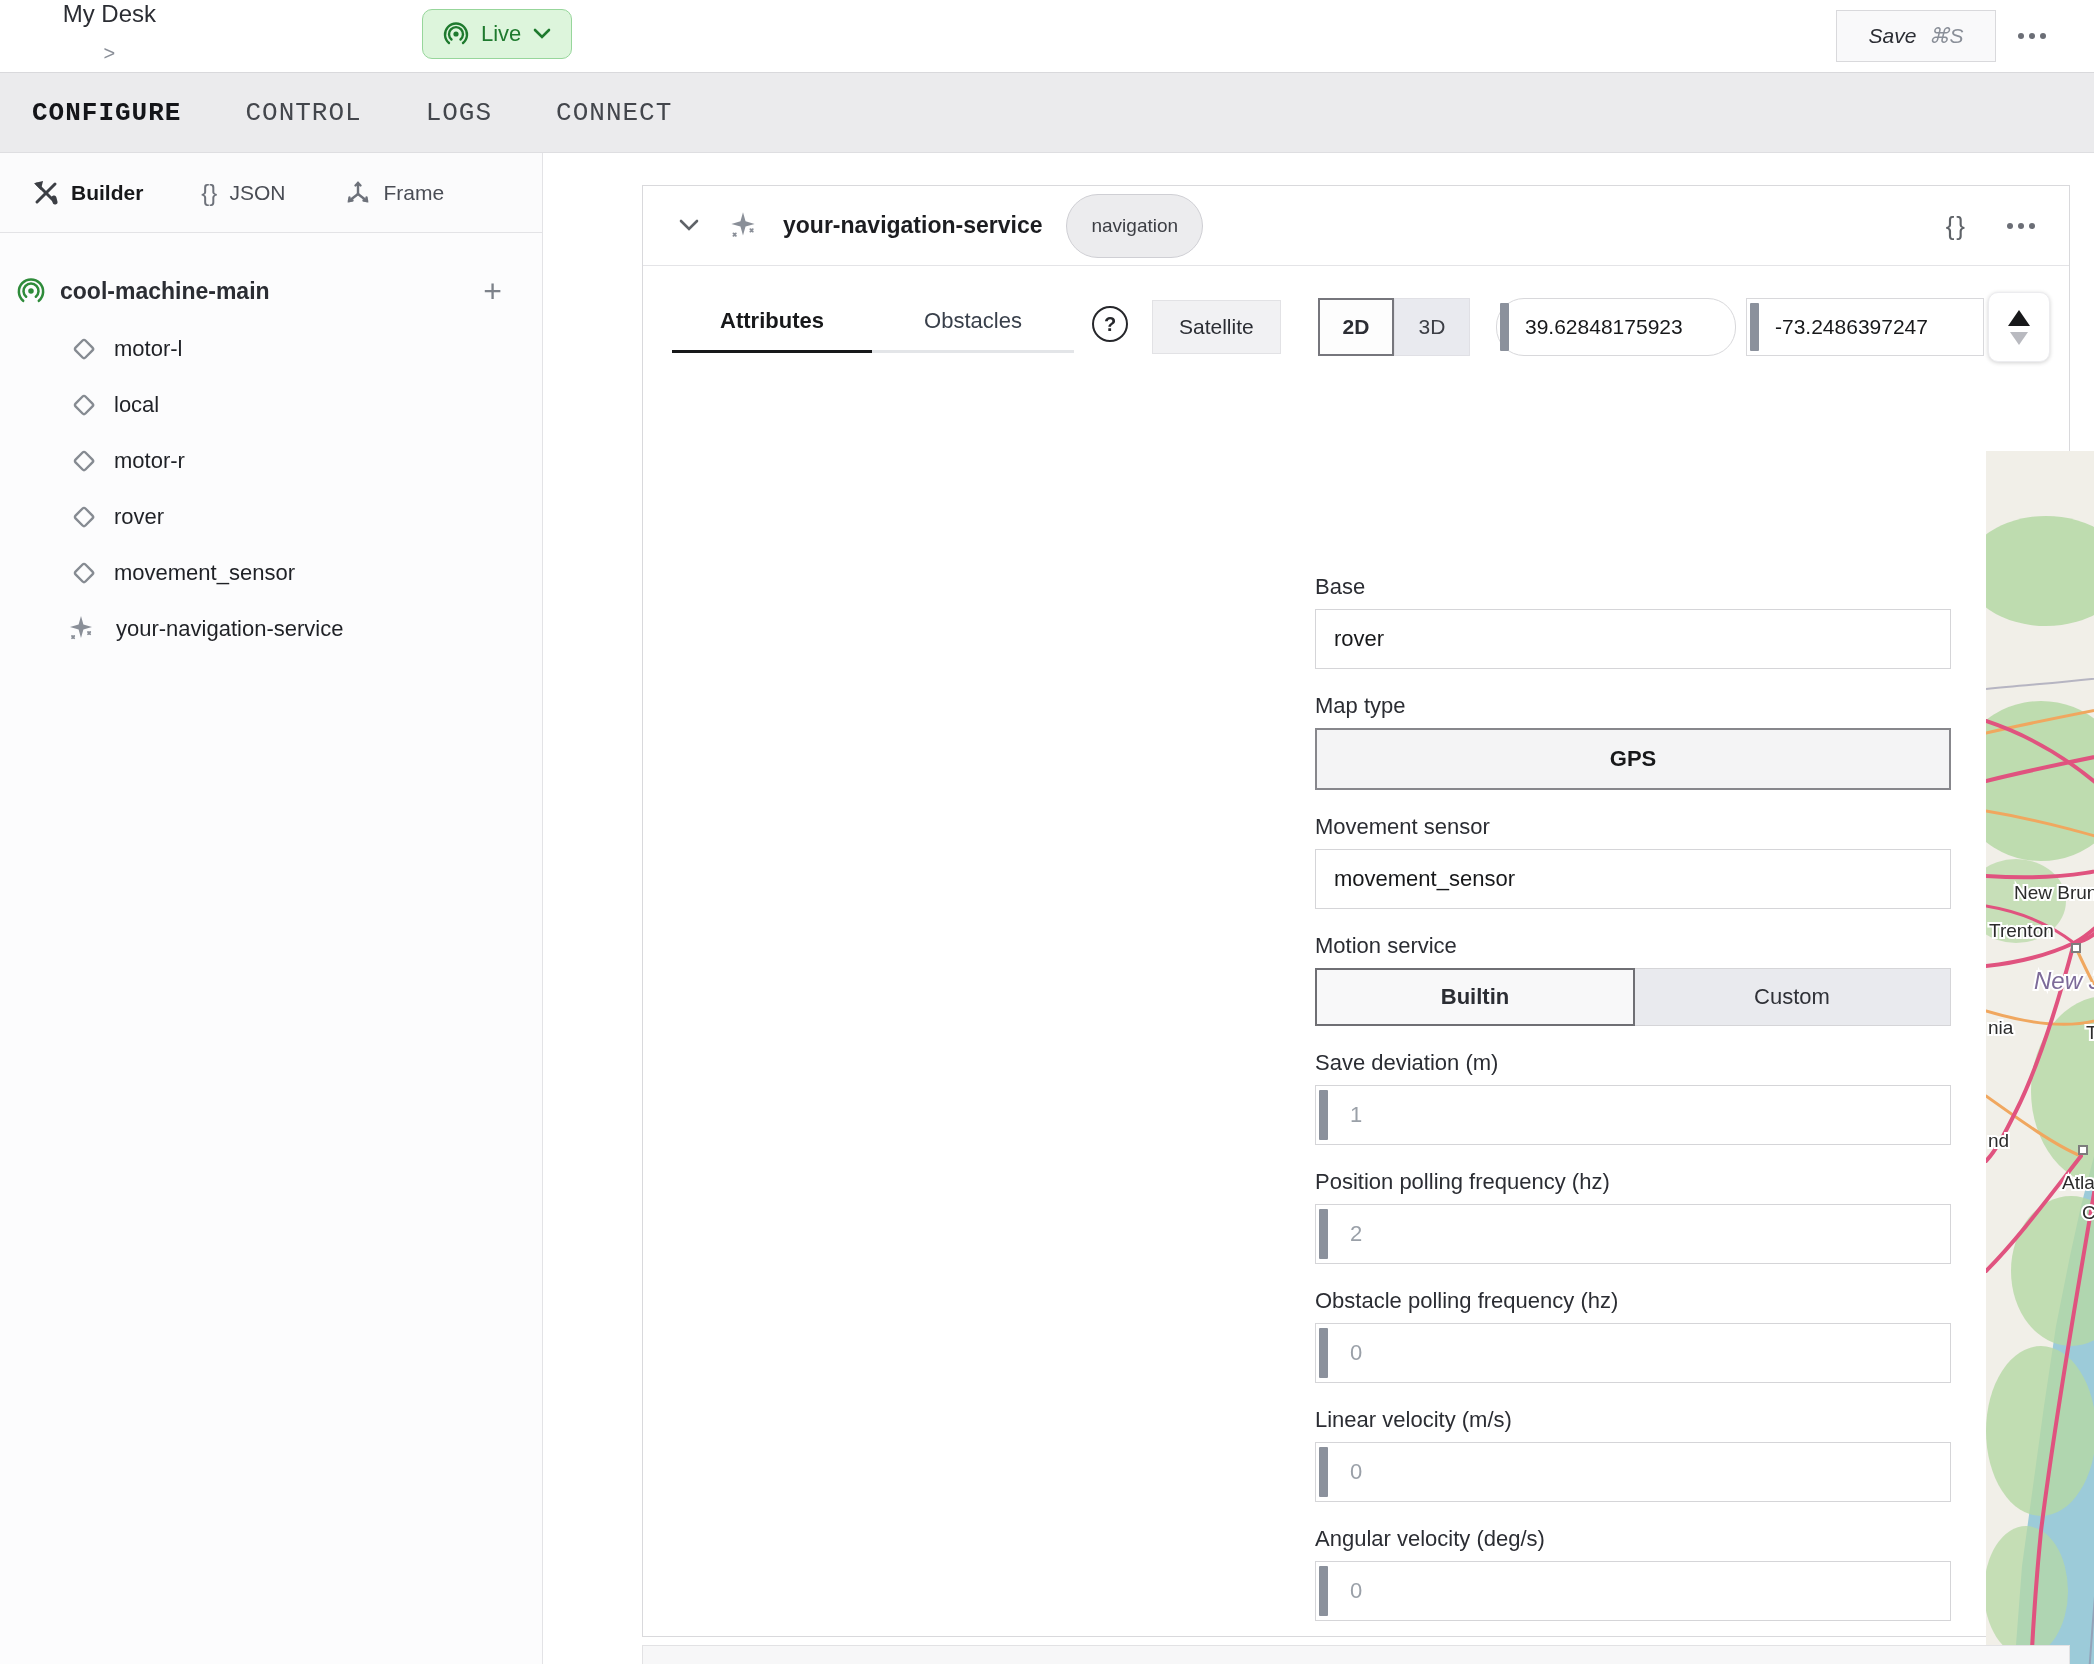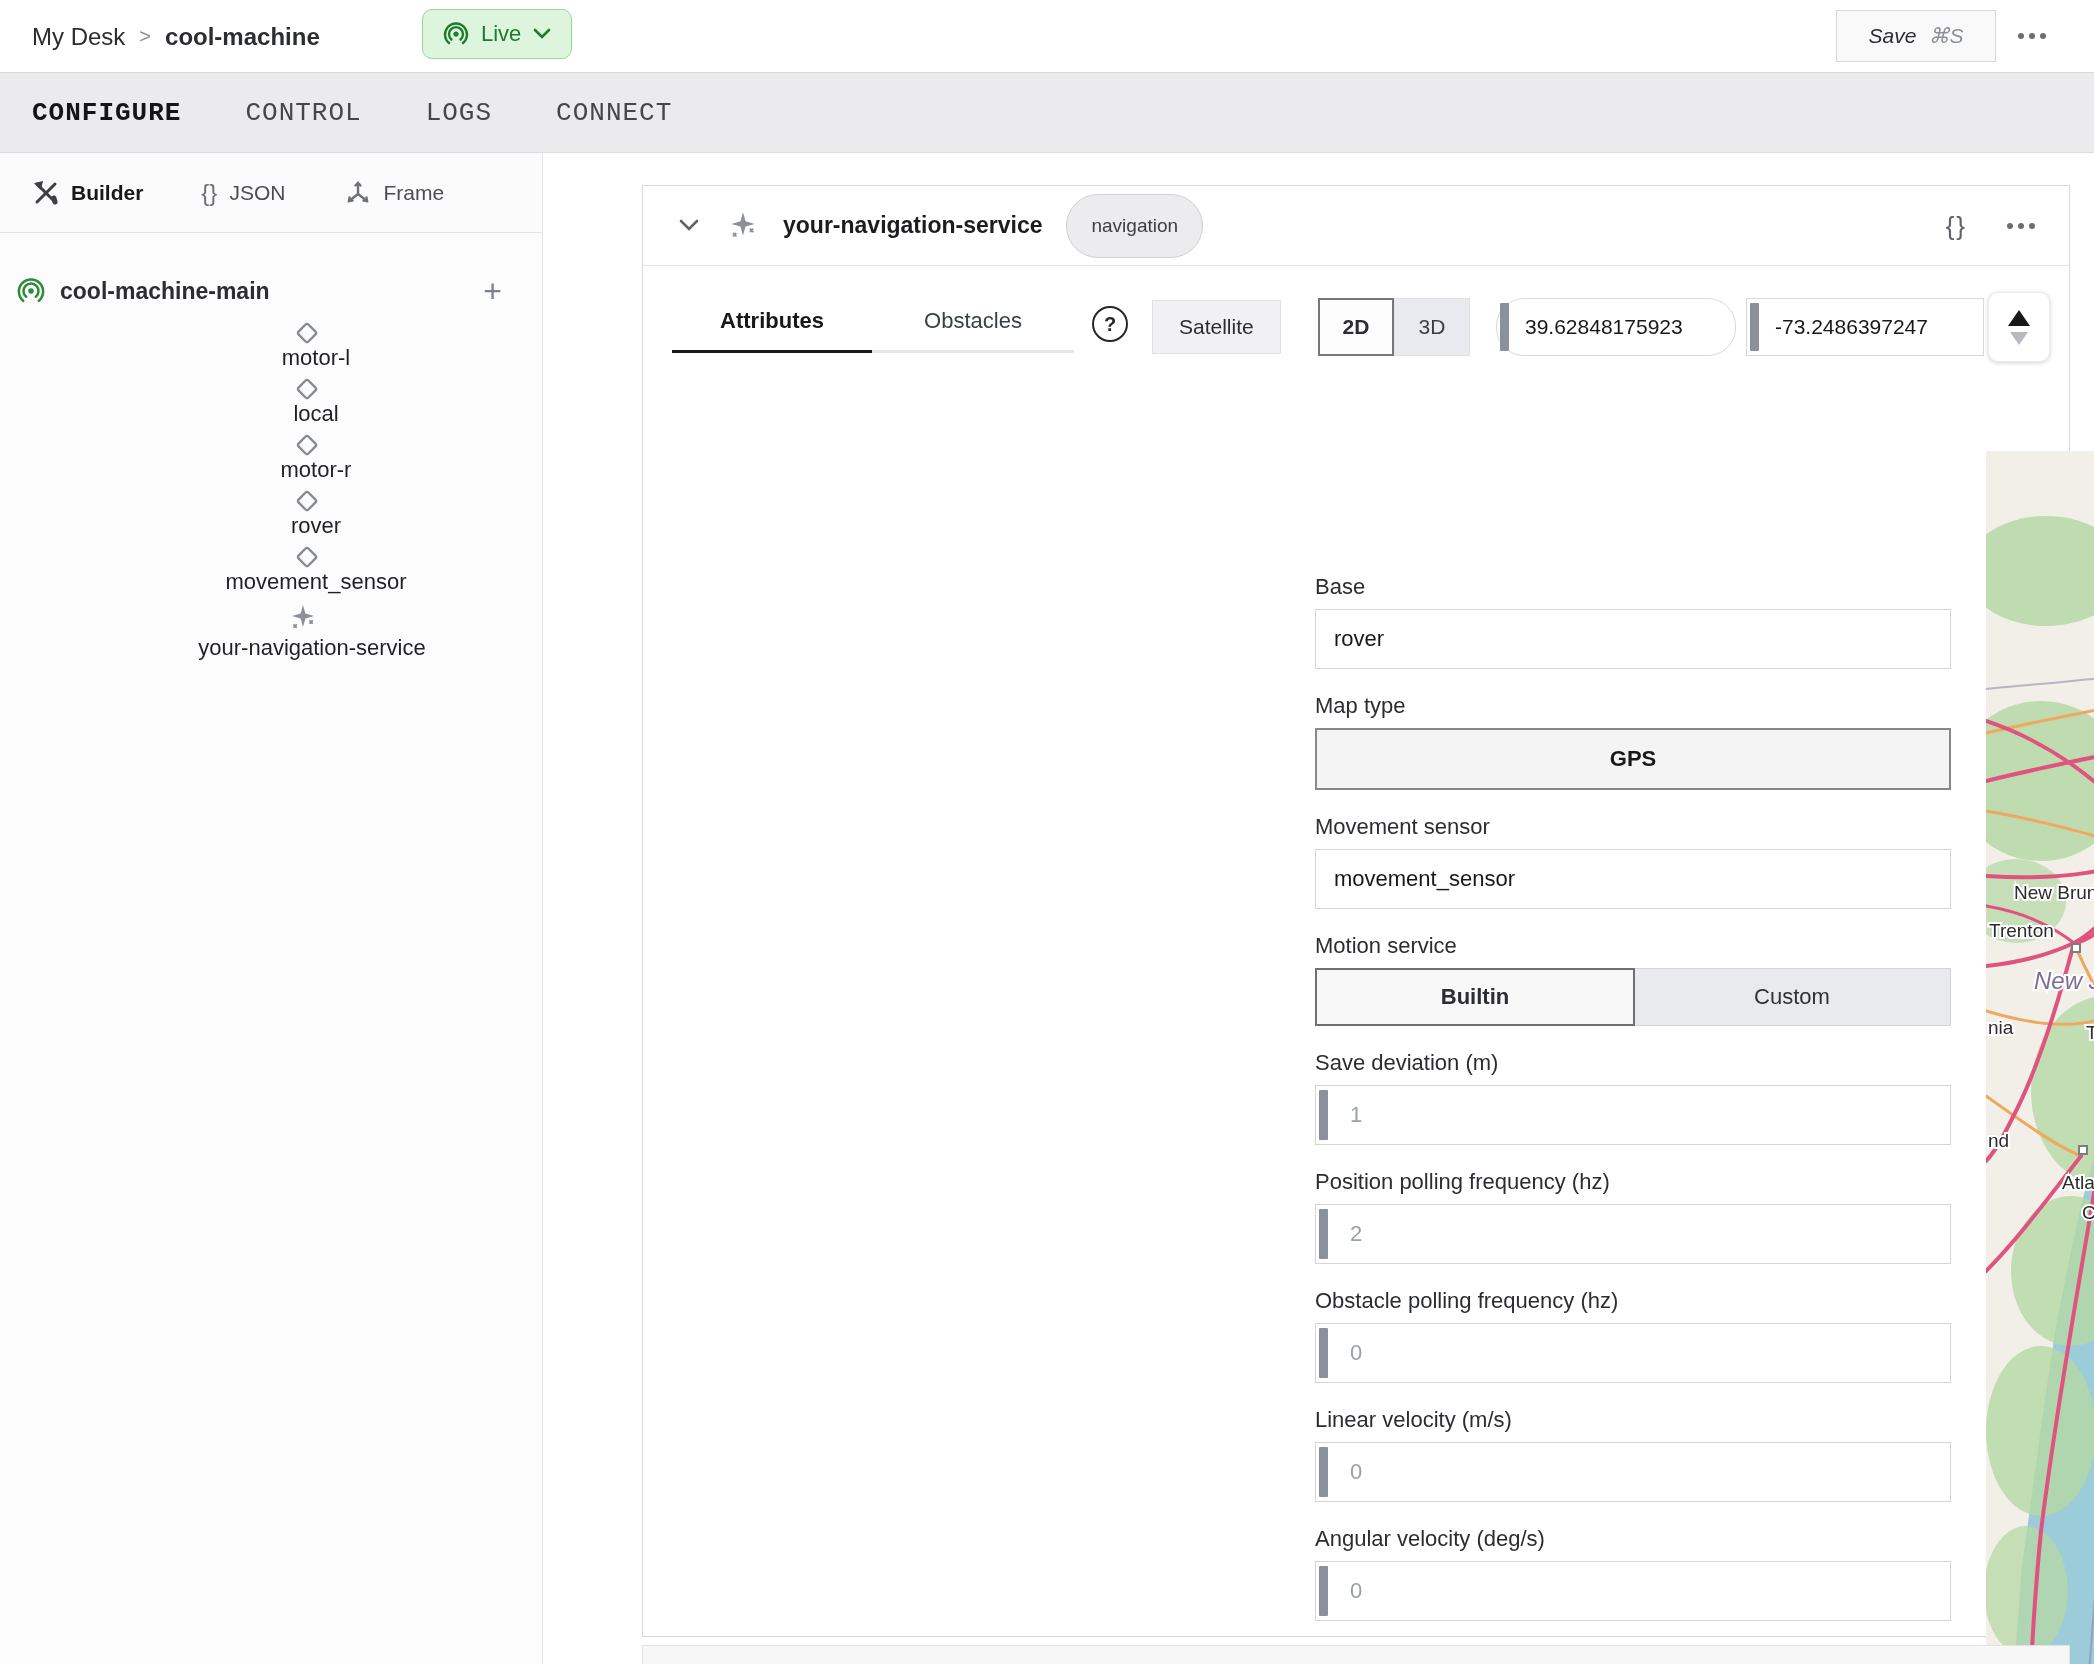--- a/index.html
+++ b/index.html
@@ -2,21 +2,21 @@
 <html><head>
 <meta charset="utf-8">
 <style>
   * { margin:0; padding:0; box-sizing:border-box; }
   html,body { background:#fff; }
   body { font-family:"Liberation Sans", sans-serif; color:#2b2d33; }
   #app { position:relative; width:2094px; height:1664px; overflow:hidden; background:#fff; }
 
   
   #topbar { position:absolute; left:0; top:0; width:2094px; height:73px; background:#fff; border-bottom:1px solid #d9d9dc; }
-  .crumb-wrap { position:absolute; left:32px; top:0; height:73px; display:flex; align-items:center; gap:14px; font-size:24px; }
+  .crumb-wrap { position:absolute; left:32px; top:0; height:73px; display:flex; align-items:center; gap:14px; font-size:24px;flex-direction:column; }
   .crumb { color:#2b2d33; }
   .crumb-sep { color:#8a8f98; font-size:20px; }
   .crumb-current { font-weight:bold; }
   #live-badge { position:absolute; left:422px; top:9px; height:50px; padding:0 20px; background:#ddf5dc; border:1px solid #97d69b; border-radius:10px; display:flex; align-items:center; gap:12px; color:#1e7a2e; font-size:22px; cursor:pointer; }
   #save-btn { position:absolute; left:1836px; top:10px; width:160px; height:52px; background:#f9f9fa; border:1px solid #d9d9dc; display:flex; align-items:center; justify-content:center; gap:12px; font-size:21px; cursor:pointer;font-style:italic; }
   #save-btn .shortcut { color:#8a8f98; }
   .kebab { display:inline-flex; gap:5px; align-items:center; cursor:pointer; }
   .kebab i { width:6px; height:6px; border-radius:50%; background:#6b6e76; }
   #topbar-kebab { position:absolute; left:2018px; top:33px; }
 
@@ -31,21 +31,21 @@
   .view-mode { display:flex; align-items:center; gap:12px; font-size:21px; color:#4a4d55; cursor:pointer; }
   .view-mode.active { color:#17181a; font-weight:bold; }
   #vm-builder { margin-left:33px; }
   #vm-json { margin-left:58px; }
   #vm-frame { margin-left:60px; }
   .brace-glyph { font-size:24px; color:#6d717a; font-weight:normal; }
   #sidebar { position:absolute; left:0; top:233px; width:543px; height:1431px; background:#fcfcfd; border-right:1px solid #e3e3e6; }
   .machine-row { position:relative; height:60px; margin-top:28px; display:flex; align-items:center; cursor:pointer; }
   .machine-row .m-label { font-size:23px; font-weight:bold; margin-left:14px; }
   .machine-row .plus { position:absolute; right:40px; top:12px; font-size:32px; color:#7d828a; font-weight:300; cursor:pointer; }
-  .tree-row { height:56px; display:flex; align-items:center; padding-left:72px; cursor:pointer;flex-direction:column; }
+  .tree-row { height:56px; display:flex; align-items:center; padding-left:72px; cursor:pointer; }
   .tree-row .t-label { font-size:22px; color:#1f2126; margin-left:18px; }
   .machine-row { padding-left:16px; }
 
   
   #card { position:absolute; left:642px; top:185px; width:1428px; height:1452px; border:1px solid #d9d9dc; background:#fff; }
   #card-header { position:absolute; left:0; top:0; width:100%; height:80px; border-bottom:1px solid #e4e4e7; display:flex; align-items:center; }
   #card-header .chev { margin-left:36px; cursor:pointer; }
   #card-header .svc-icon { margin-left:26px; }
   #card-title { font-size:23px; font-weight:bold; margin-left:22px; color:#1c1d21; }
   #type-pill { margin-left:24px; padding:20px 24px; background:#ececee; border:1px solid #cfcfd4; border-radius:999px; font-size:19px; color:#3c3e44; }

